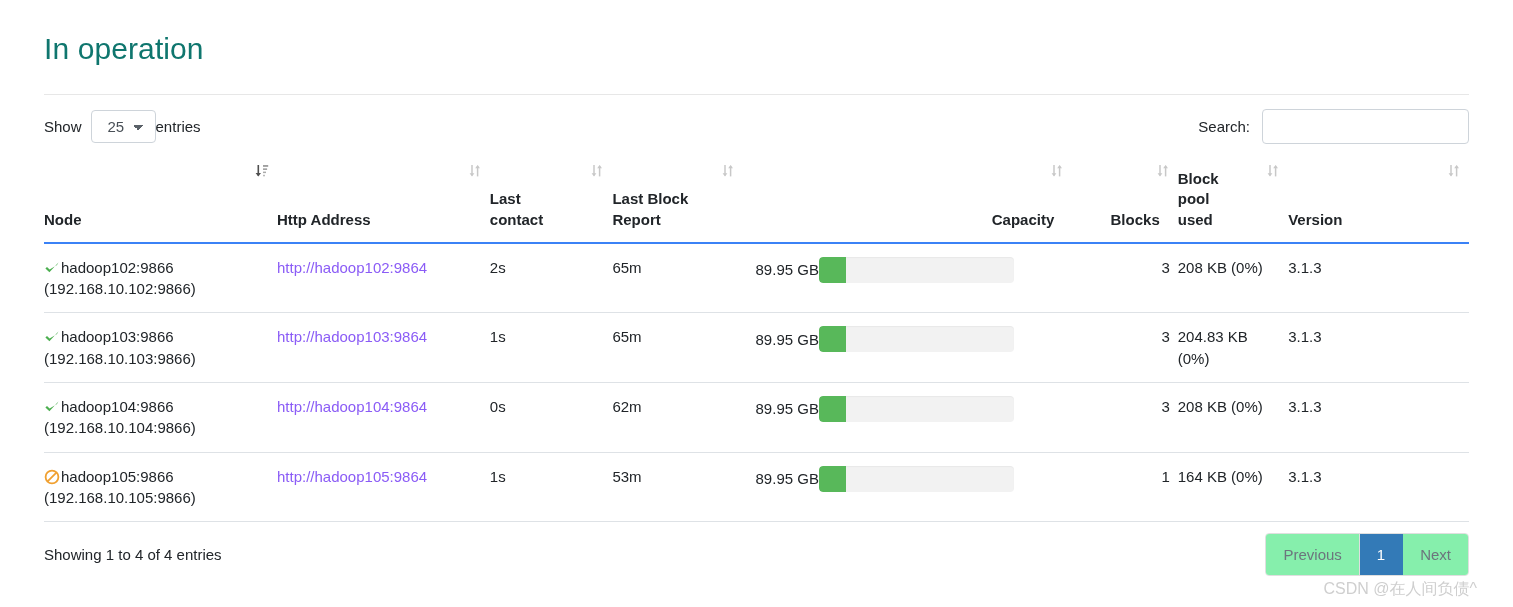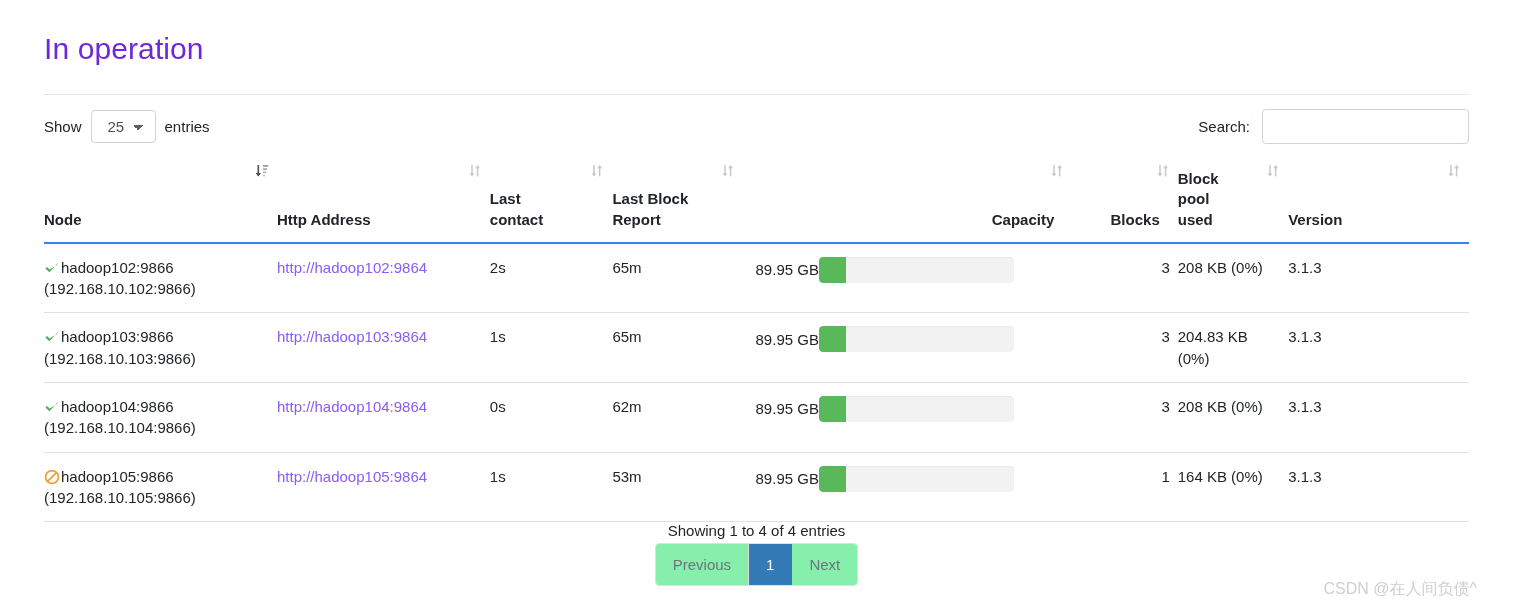--- a/index.html
+++ b/index.html
@@ -17,21 +17,21 @@
     overflow: hidden;
   }
   .page {
     padding: 0 44px;
     box-sizing: border-box;
     width: 1513px;
   }
   .page-title {
     font-size: 30px;
     font-weight: 400;
-    color: #6d28d9;
+    color: #0f766e;
     margin: 0;
     padding-top: 32px;
     letter-spacing: 0.1px;
   }
   .title-rule {
     border: 0;
     border-top: 1px solid #e7e7e7;
     margin: 28px 0 0 0;
   }
 
@@ -42,21 +42,21 @@
     justify-content: space-between;
     height: 62px;
   }
   .length-box, .filter-box {
     display: flex;
     align-items: center;
     font-size: 15px;
     color: #212529;
   }
   .length-label-left { margin-right: 9px; }
-  .length-label-right { margin-left: 9px; }
+  .length-label-right { }
   .length-select {
     -webkit-appearance: none;
     appearance: none;
     font-family: "Liberation Sans", sans-serif;
     font-size: 15px;
     color: #495057;
     background: #ffffff;
     border: 1px solid #ced4da;
     border-radius: 4px;
     padding: 7px 30px 7px 16px;
@@ -166,21 +166,20 @@
     background: #58b85a;
     border-radius: 4px 0 0 4px;
   }
 
   
   .footer {
     display: flex;
     align-items: center;
     justify-content: space-between;
     height: 64px;
-    flex-direction: column;
   }
   .dt-info {
     font-size: 15px;
     color: #212529;
   }
   .pagination {
     display: flex;
     border: 1px solid #dfdfdf;
     border-radius: 4px;
     overflow: hidden;

